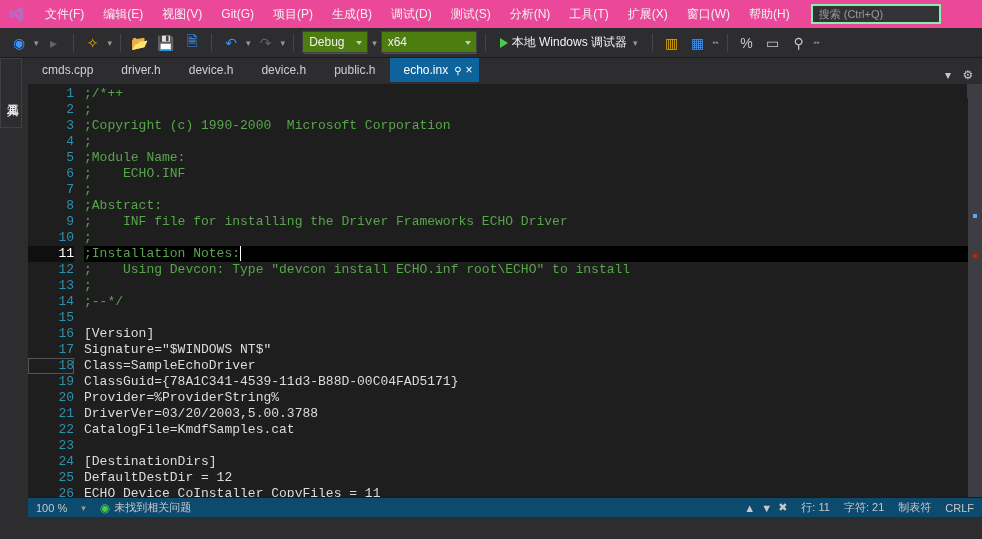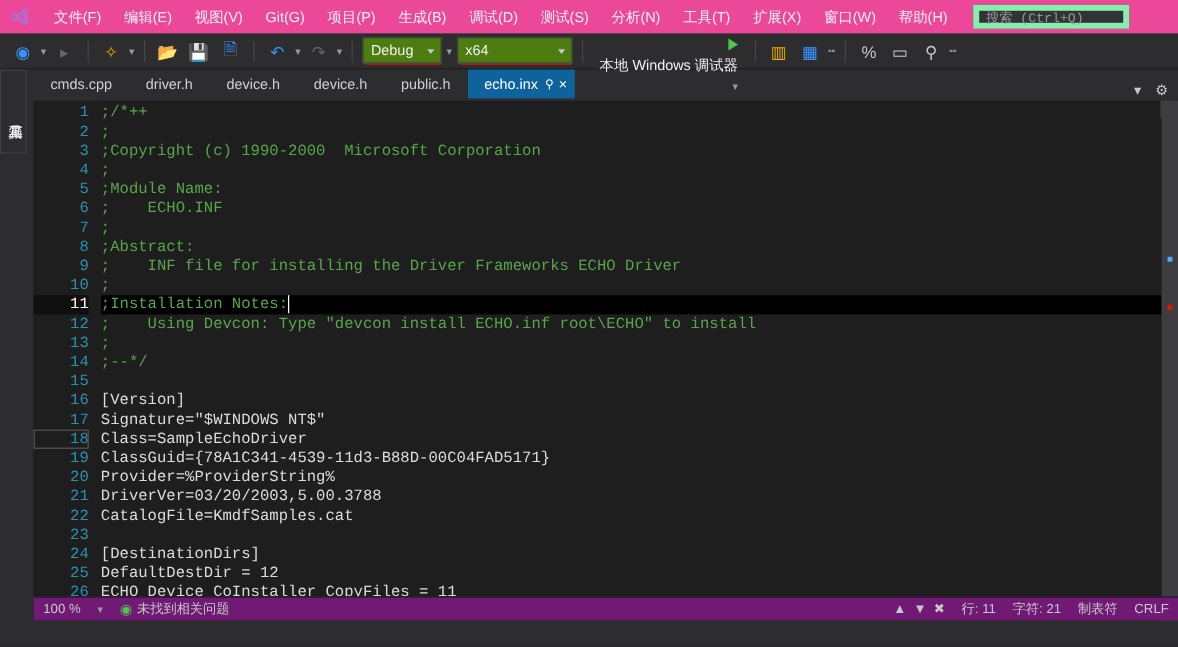--- a/index.html
+++ b/index.html
@@ -3,29 +3,29 @@
 <meta charset="utf-8">
 <style>
 * { margin: 0; padding: 0; box-sizing: border-box; }
 body { width: 982px; height: 539px; background: #2d2d30; color: #f1f1f1; font-family: "Microsoft YaHei", "Segoe UI", sans-serif; font-size: 12px; overflow: hidden; position: relative; }
 
 
 .menubar { height: 28px; background: #ec4899; display: flex; align-items: center; padding-left: 6px; gap: 3px; }
 .vs-logo { width: 20px; height: 20px; display: inline-flex; align-items: center; justify-content: center; margin-right: 8px; }
 .vs-logo svg { width: 18px; height: 18px; }
 .menu-item { padding: 4px 8px; color: #f1f1f1; cursor: default; white-space: nowrap; }
-.search-box { margin-left: 10px; width: 130px; height: 20px; background: #333337; border: 5px solid #86efac; color: #999; padding: 0 6px; font-size: 11px; display: flex; align-items: center; font-family: Liberation Mono, monospace; }
+.search-box { margin-left: 10px; width: 130px; height: 20px; background: #333337; border: 2px solid #86efac; color: #999; padding: 0 6px; font-size: 11px; display: flex; align-items: center; }
 
 
 .toolbar { height: 30px; background: #2d2d30; display: flex; align-items: center; padding-left: 8px; gap: 4px; border-bottom: 1px solid #1b1b1c; }
 .tb-btn { width: 22px; height: 22px; display: inline-flex; align-items: center; justify-content: center; color: #c8c8c8; cursor: default; font-size: 14px; }
 .tb-sep { width: 1px; height: 18px; background: #46464a; margin: 0 4px; }
 .tb-drop { height: 22px; background: #4d7c0f; border: 1px solid #3f3f46; color: #f1f1f1; padding: 0 18px 0 6px; display: inline-flex; align-items: center; position: relative; font-size: 12px; min-width: 58px; }
 .tb-drop::after { content: ""; position: absolute; right: 5px; top: 9px; border-left: 3px solid transparent; border-right: 3px solid transparent; border-top: 4px solid #c8c8c8; }
-.play-btn { display: inline-flex; align-items: flex-end; gap: 4px; height: 22px; padding: 0 6px; cursor: default; flex-direction: column; }
+.play-btn { display: inline-flex; align-items: center; gap: 4px; height: 22px; padding: 0 6px; cursor: default; }
 .play-icon { width: 0; height: 0; border-top: 5px solid transparent; border-bottom: 5px solid transparent; border-left: 8px solid #4ec94e; }
 
 
 .red-underline { height: 3px; background: #e51400; border-radius: 2px; }
 .red1 { width: 64px; margin-left: 2px; margin-top: -2px; }
 .red2 { width: 94px; margin-left: 2px; margin-top: -2px; }
 
 
 .left-tool { position: absolute; left: 0; top: 58px; width: 22px; height: 70px; background: #2d2d30; writing-mode: vertical-rl; text-align: center; font-size: 12px; color: #f1f1f1; padding-top: 4px; border: 1px solid #3f3f46; }
 
@@ -48,21 +48,21 @@
 .code .line { height: 16px; }
 .code .cursor-line { background: #000000; }
 .code .cmt { color: #57a64a; }
 .code .caret { display: inline-block; width: 1px; height: 15px; background: #fff; vertical-align: text-bottom; }
 .right-scroll { width: 14px; background: #3e3e42; position: relative; }
 .right-scroll .marker { position: absolute; width: 4px; height: 4px; right: 5px; }
 .mini-plus { position: absolute; right: 1px; top: 0; width: 14px; height: 14px; background: #3e3e42; color: #c8c8c8; font-size: 12px; line-height: 14px; text-align: center; }
 
 
 
-.ed-bar { position: absolute; left: 0; right: 0; bottom: 0; height: 20px; background: #701a75; border-top: 1px solid #1b1b1c; display: flex; align-items: center; font-size: 11px; color: #c8c8c8; padding: 0 8px; gap: 14px; }
+.ed-bar { position: absolute; left: 0; right: 0; bottom: 0; height: 20px; background: #0c4a6e; border-top: 1px solid #1b1b1c; display: flex; align-items: center; font-size: 11px; color: #c8c8c8; padding: 0 8px; gap: 14px; }
 .ed-bar .zoom { }
 .ed-bar .issues { display: flex; align-items: center; gap: 4px; }
 .ed-bar .issues .ok { color: #4ec94e; font-size: 12px; }
 .ed-bar .spacer { flex: 1; }
 .ed-bar .navset { display: flex; gap: 6px; align-items: center; }
 .ed-bar .navset span { cursor: default; }
 
 
 .chev { font-size: 9px; color: #999; }
 

